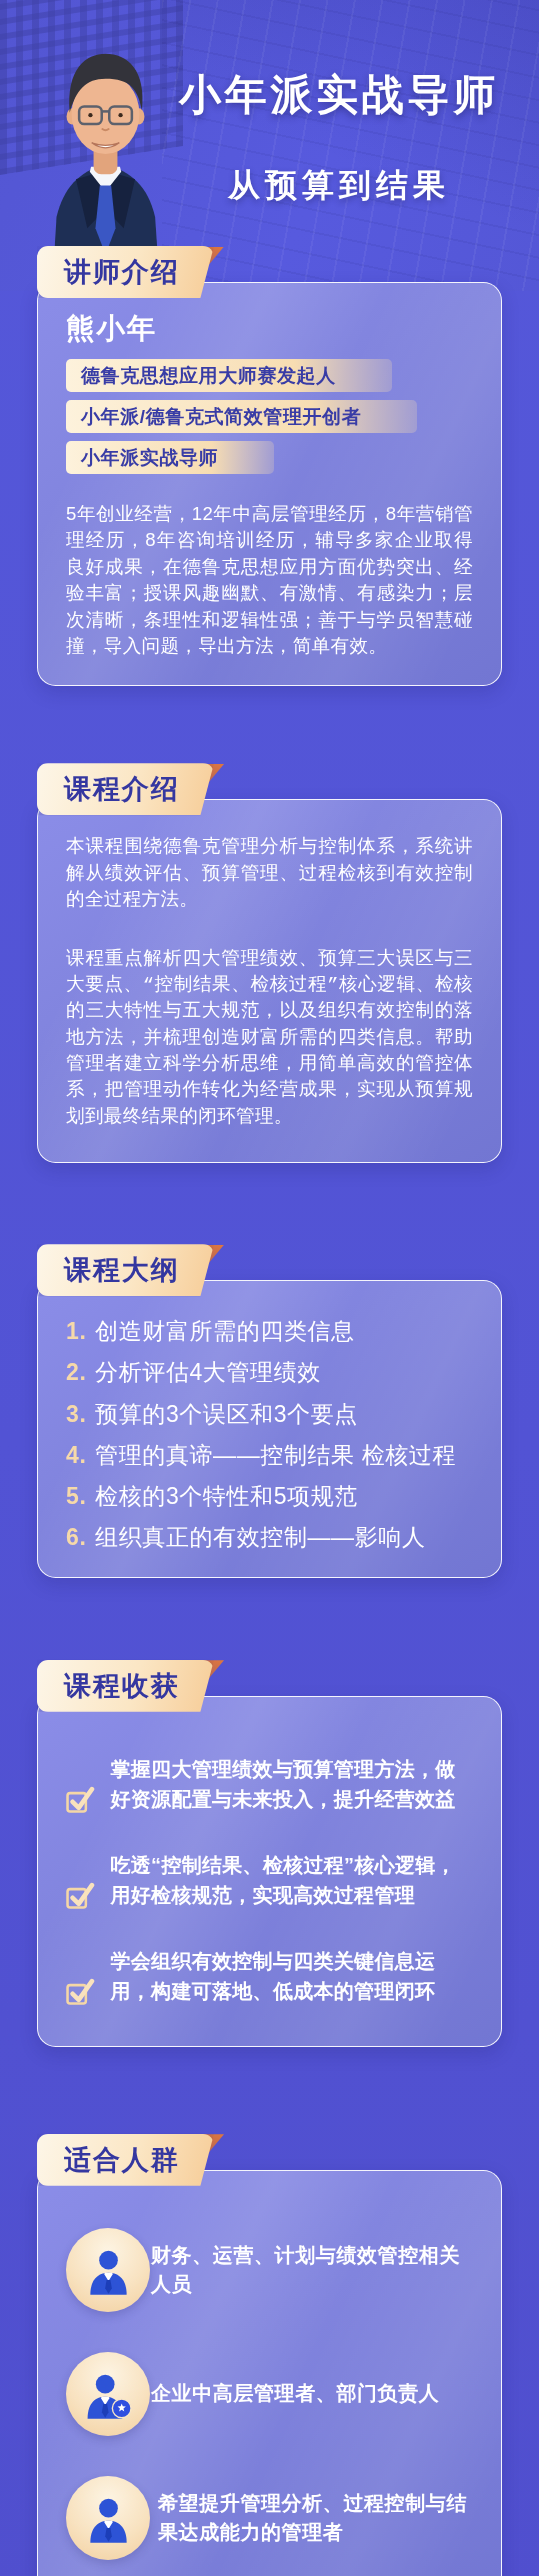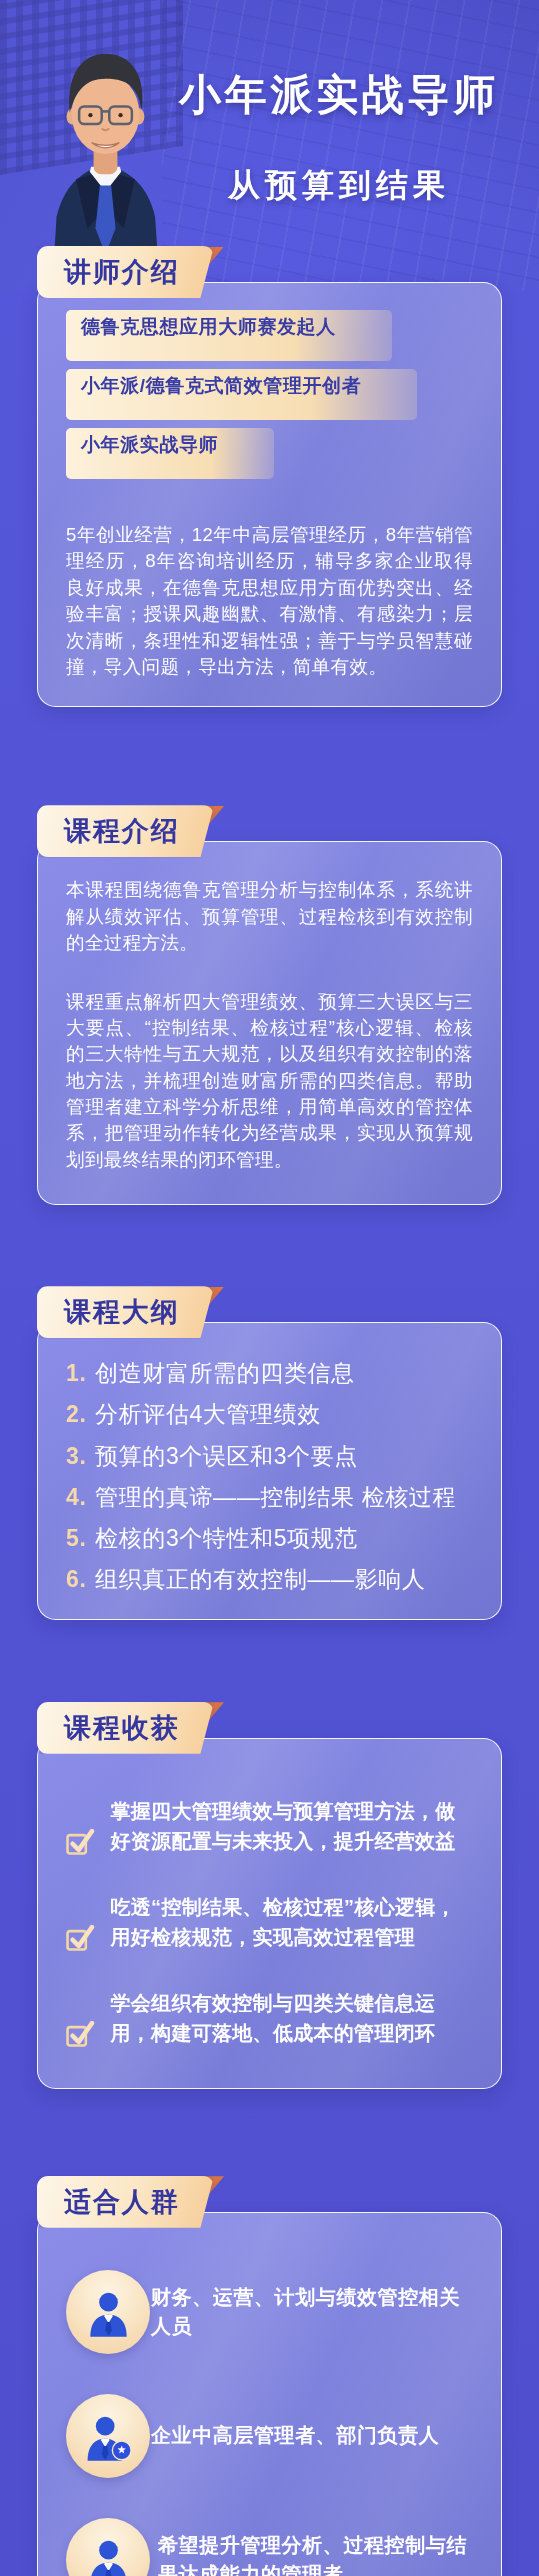--- a/index.html
+++ b/index.html
@@ -22,21 +22,21 @@
       repeating-linear-gradient(0deg,rgba(18,18,64,0.5) 0 5.6px,transparent 5.6px 15px),
       repeating-linear-gradient(90deg,rgba(18,18,64,0.5) 0 6.8px,transparent 6.8px 16px);
   }
   .hero-photo{position:absolute;left:25px;bottom:0;width:161px;height:270px;}
   .hero-titles{position:absolute;left:156px;top:67px;width:366px;text-align:center;color:#ffffff;}
   .hero-title{font-size:42px;font-weight:900;letter-spacing:3.7px;text-shadow:0 3.1px 7.4px rgba(24,24,86,.45);white-space:nowrap;}
   .hero-subtitle{font-size:32px;font-weight:800;letter-spacing:5px;margin-top:41px;text-shadow:0 2.5px 6.2px rgba(24,24,86,.4);white-space:nowrap;}
   
   .section{position:relative;margin:0 37px;z-index:3;}
   #sec-instructor{margin-top:-45px;}
-  #sec-intro{margin-top:98px;}
+  #sec-intro{margin-top:77px;font-family:Liberation Mono, monospace;}
   #sec-outline{margin-top:81px;}
   #sec-gains{margin-top:82px;}
   #sec-audience{margin-top:87px;}
   
   .section-tag{position:relative;width:177px;height:52px;z-index:4;}
   .tag-fold{position:absolute;right:-10px;top:0.6px;width:45px;height:42px;z-index:0;
     clip-path:polygon(0 0,100% 0,22% 100%);
     background:linear-gradient(200deg,#e0773e 0%,#b06459 45%,#a2627f 70%,rgba(162,98,127,0.25) 100%);}
   .tag-body{position:absolute;inset:0;z-index:1;border-radius:11px;
     clip-path:polygon(0 0,100% 0,calc(100% - 13.6px) 100%,0 100%);
@@ -48,25 +48,25 @@
   .card{position:relative;margin-top:-16px;border:1.9px solid rgba(255,255,255,0.92);border-radius:18.6px;
     background:linear-gradient(150deg,#8b8de8 0%,#8184de 40%,#7276d2 100%);
     box-shadow:0 6.2px 18.6px rgba(30,30,100,.18);overflow:hidden;}
   .card::before{content:"";position:absolute;inset:0;pointer-events:none;
     background:linear-gradient(115deg,transparent 18%,rgba(255,255,255,0.10) 36%,transparent 54%,rgba(255,255,255,0.07) 74%,transparent 90%);}
   .card-inner{position:relative;z-index:1;}
   
   #card-instructor .card-inner{padding:27px 28px 26px;min-height:294px;}
   .instructor-name{color:#ffffff;font-size:28.5px;font-weight:800;letter-spacing:1.9px;margin-bottom:11px;}
   .badge{display:inline-block;clear:both;margin-bottom:8px;height:33px;line-height:33px;
-    padding:0 56px 18px 15px;border-radius:5px;
+    padding:0 56px 0 15px;border-radius:5px;
     background:linear-gradient(90deg,#fdf2dc 0%,#f7ddb2 70%,rgba(247,221,178,0.25) 100%);
     color:#383ca6;font-size:19px;font-weight:800;letter-spacing:0.6px;}
   .badge-wrap{display:flex;flex-direction:column;align-items:flex-start;}
-  .instructor-bio{margin-top:35px;color:#ffffff;font-size:18.6px;line-height:1.42;letter-spacing:0.3px;text-align:justify;}
+  .instructor-bio{margin-top:19px;color:#ffffff;font-size:18.6px;line-height:1.42;letter-spacing:0.3px;text-align:justify;}
   
   #card-intro .card-inner{padding:35px 28px 31px;min-height:235px;}
   .intro-p{color:#ffffff;font-size:18.6px;line-height:1.42;letter-spacing:0.3px;text-align:justify;}
   .intro-p + .intro-p{margin-top:32px;}
   
   #card-outline .card-inner{padding:36px 28px 25px;min-height:221px;}
   .outline-item{display:flex;align-items:baseline;color:#ffffff;font-size:23px;font-weight:500;letter-spacing:0.6px;margin-bottom:12.4px;line-height:1.25;}
   .outline-num{color:#f6d9a9;font-weight:700;margin-right:8.7px;flex-shrink:0;}
   
   #card-gains .card-inner{padding:57px 28px 32px;min-height:260px;}
@@ -115,20 +115,21 @@
 </div>
 
 <div class="section" id="sec-instructor">
   <div class="section-tag">
     <div class="tag-fold"></div>
     <div class="tag-body"></div>
     <div class="tag-label">讲师介绍</div>
   </div>
   <div class="card" id="card-instructor">
     <div class="card-inner">
+      <div class="instructor-name">熊小年</div>
       <div class="badge-wrap">
         <span class="badge">德鲁克思想应用大师赛发起人</span>
         <span class="badge">小年派/德鲁克式简效管理开创者</span>
         <span class="badge">小年派实战导师</span>
       </div>
       <div class="instructor-bio">5年创业经营，12年中高层管理经历，8年营销管理经历，8年咨询培训经历，辅导多家企业取得良好成果，在德鲁克思想应用方面优势突出、经验丰富；授课风趣幽默、有激情、有感染力；层次清晰，条理性和逻辑性强；善于与学员智慧碰撞，导入问题，导出方法，简单有效。</div>
     </div>
   </div>
 </div>
 

